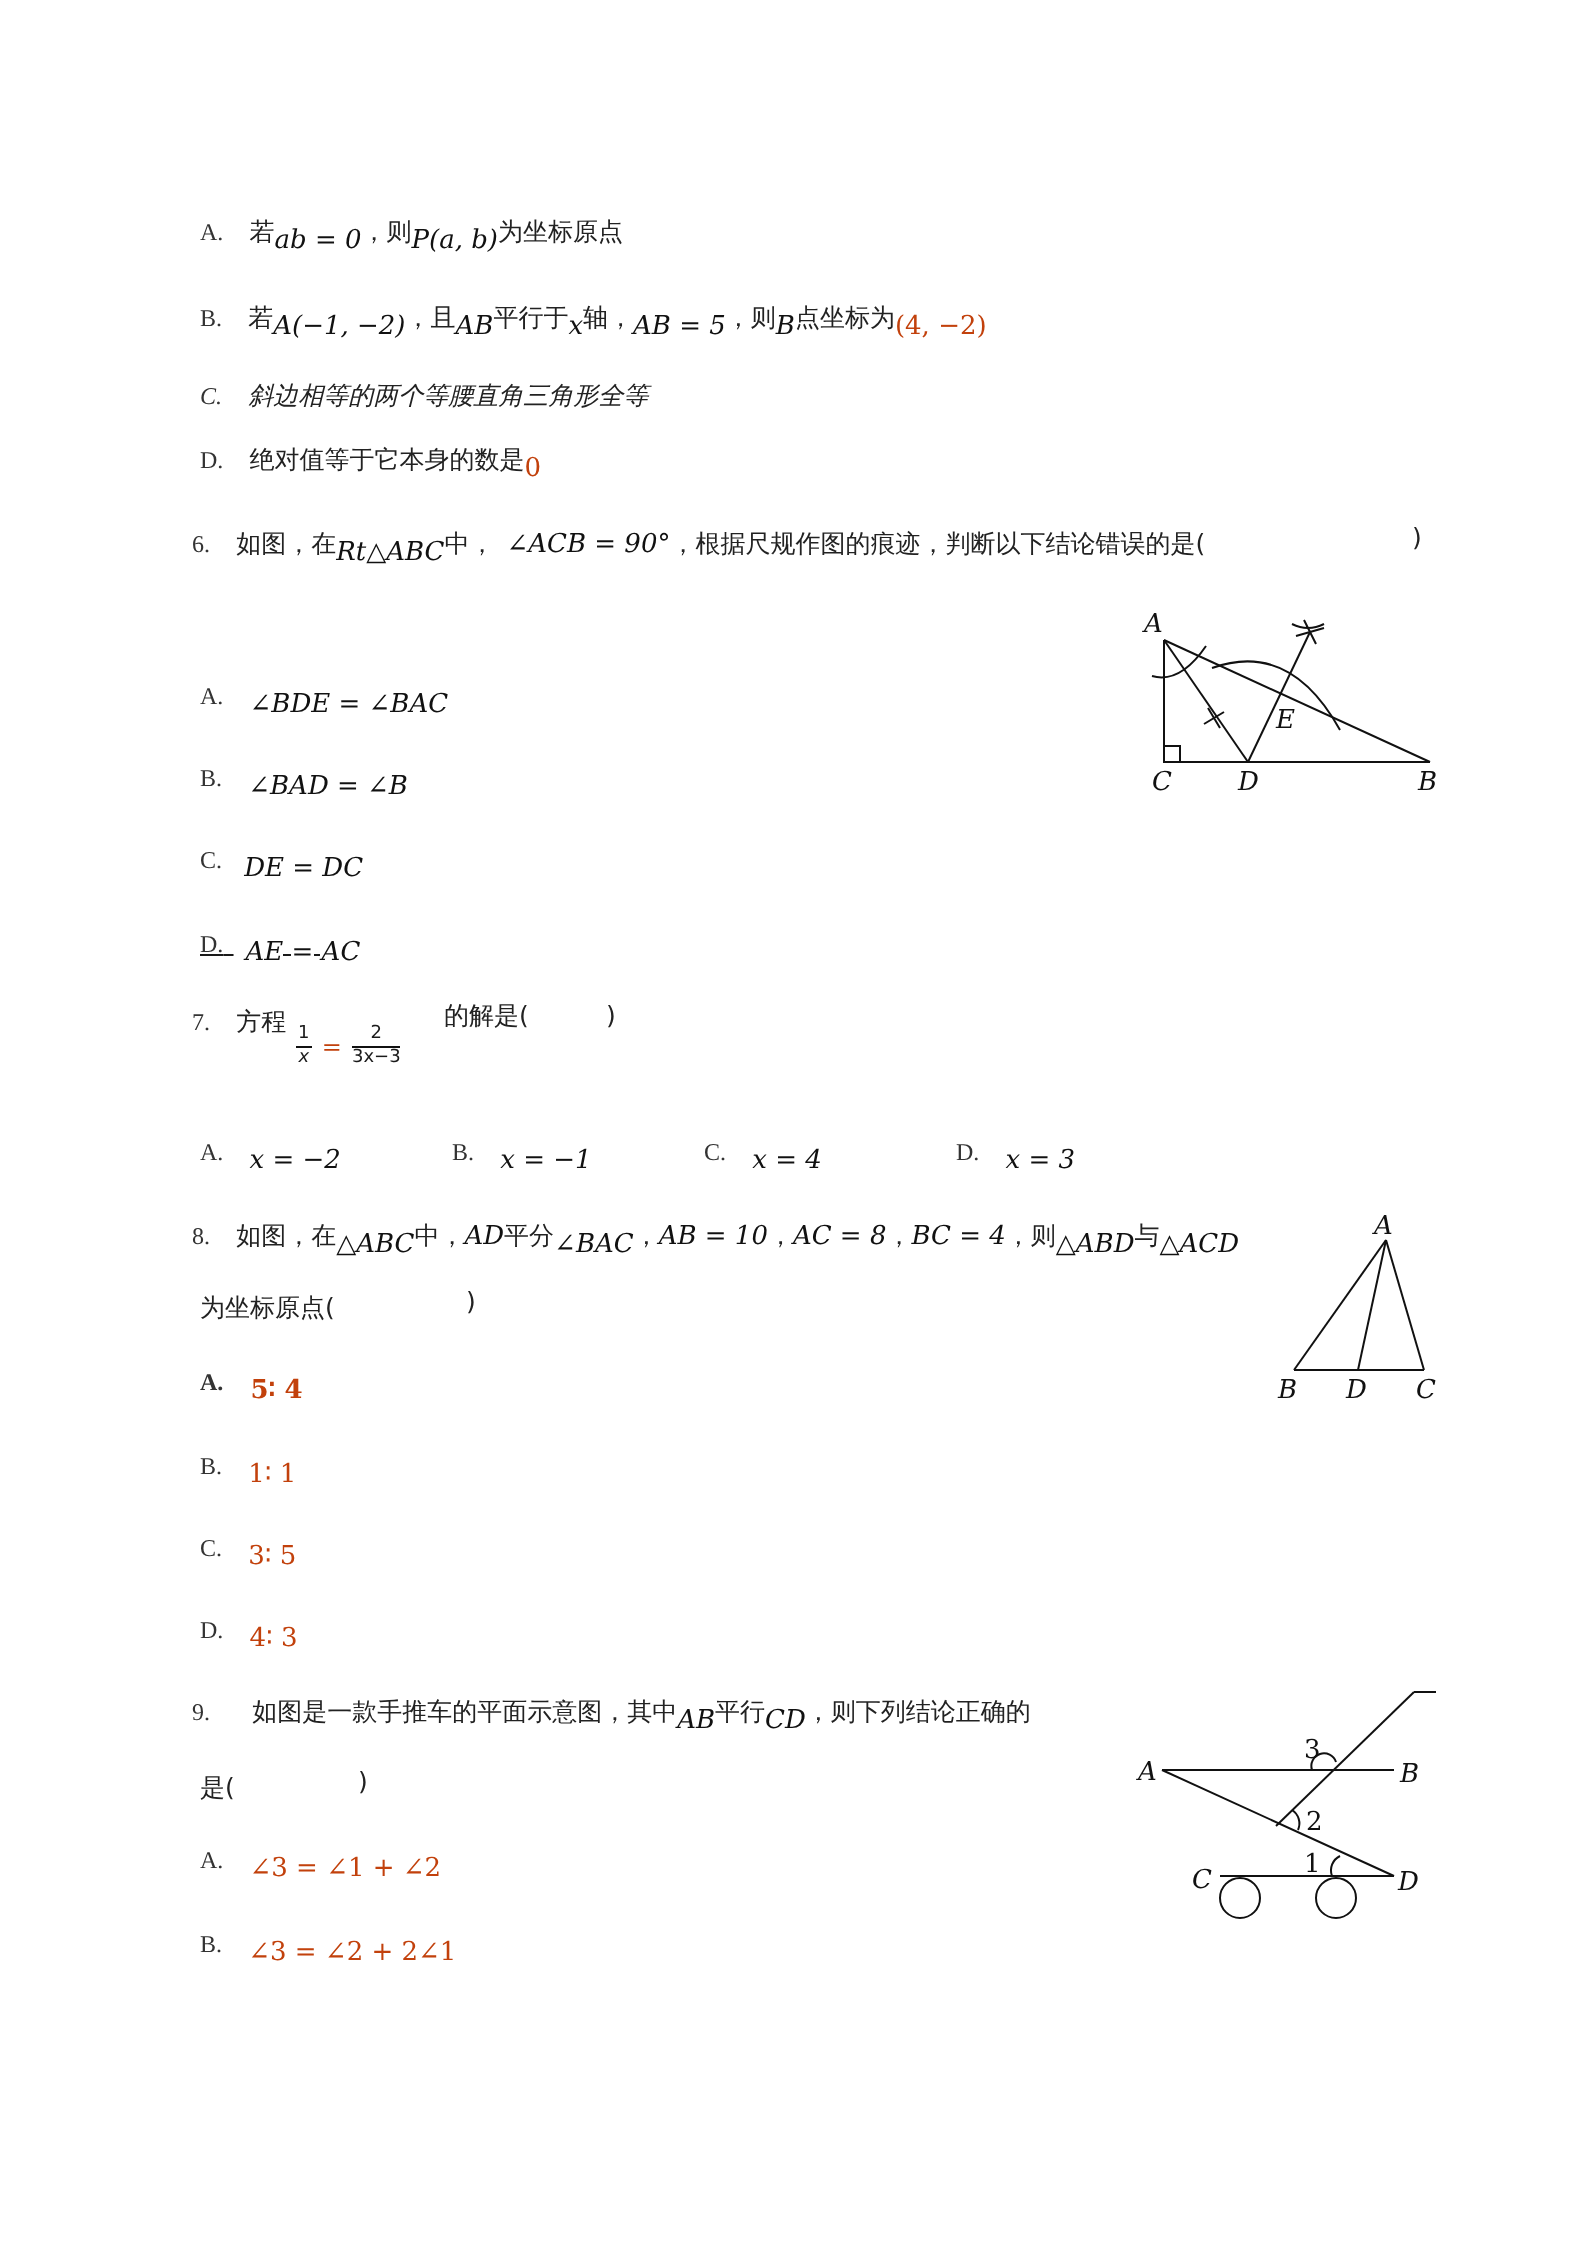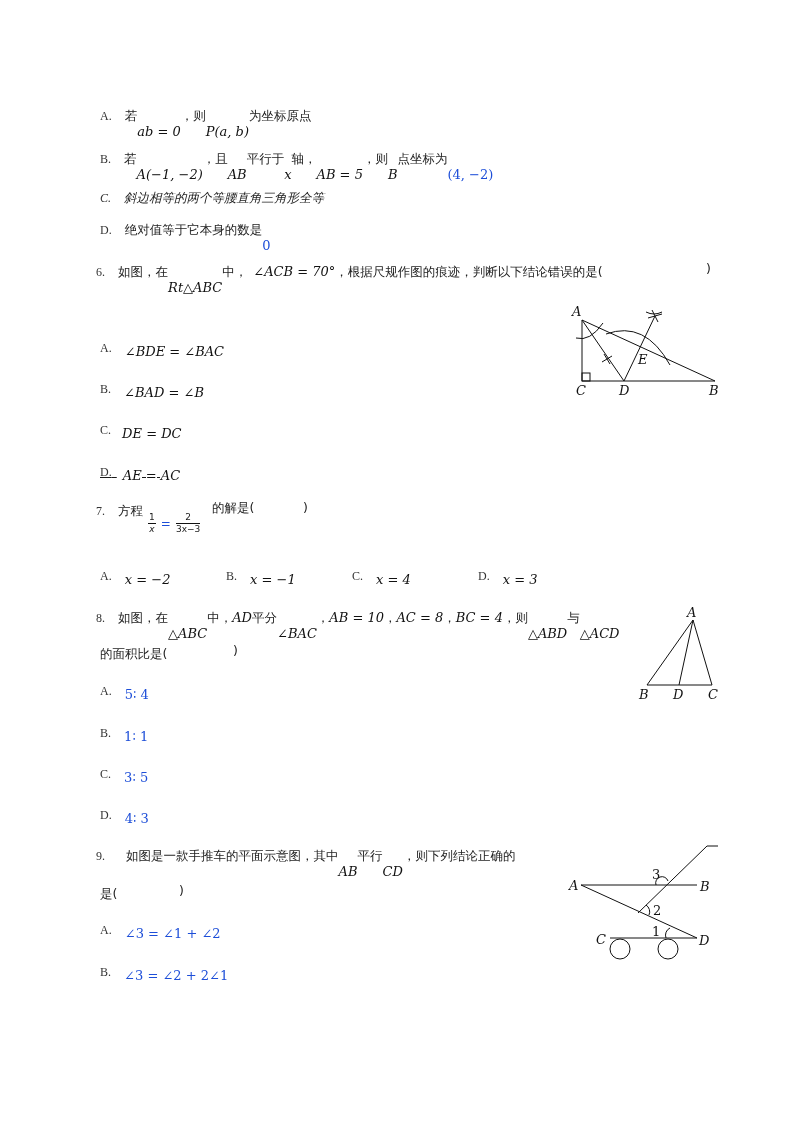--- a/index.html
+++ b/index.html
@@ -2,22 +2,22 @@
 <html><head>
 <meta charset="utf-8">
 <style>
   html, body { margin: 0; padding: 0; background: #ffffff; }
   body { width: 793px; height: 1122px; position: relative; overflow: hidden;
          font-family: "DejaVu Serif", "Liberation Serif", serif; color: #1a1a1a; }
   .abs { position: absolute; white-space: nowrap; }
   .lbl { font-family: "Liberation Serif", serif; font-size: 12px; color: #333; }
   .cn  { font-family: "DejaVu Sans", sans-serif; font-size: 12.5px; color: #222; }
   .m   { font-family: "DejaVu Serif", serif; font-style: italic; font-size: 13px; color: #111; }
-  .mn  { font-family: "DejaVu Serif", serif; font-size: 13px; color: #1d4ed8; }
-  .sub { position: relative; top: 16px; }
+  .mn  { font-family: "DejaVu Serif", serif; font-size: 13px; color: #c2410c; }
+  .sub { position: relative; top: 4px; }
   .frac { display: inline-block; text-align: center; vertical-align: middle; font-size: 9px; font-family: "DejaVu Sans", sans-serif; }
   .frac span { display: block; line-height: 11px; }
   .frac .num { border-bottom: 1px solid #111; padding: 0 1px; }
   svg text { font-family: "DejaVu Serif", serif; font-style: italic; font-size: 13px; fill: #111; }
 </style>
 </head>
 <body>
 
 <div class="abs" style="left:100px; top:105px;">
   <span class="lbl">A.</span>
@@ -34,21 +34,21 @@
   <span class="cn" style="margin-left:8px">斜边相等的两个等腰直角三角形全等</span>
 </div>
 
 <div class="abs" style="left:100px; top:219px;">
   <span class="lbl">D.</span>
   <span class="cn" style="margin-left:8px">绝对值等于它本身的数是</span><span class="mn sub">0</span>
 </div>
 
 <div class="abs" style="left:96px; top:261px; width:620px;">
   <span class="lbl">6.</span>
-  <span class="cn" style="margin-left:8px">如图，在</span><span class="m sub">Rt△ABC</span><span class="cn">中，</span><span class="m" style="margin-left:6px">∠ACB = 70°</span><span class="cn">，根据尺规作图的痕迹，判断以下结论错误的是(</span>
+  <span class="cn" style="margin-left:8px">如图，在</span><span class="m sub">Rt△ABC</span><span class="cn">中，</span><span class="m" style="margin-left:6px">∠ACB = 90°</span><span class="cn">，根据尺规作图的痕迹，判断以下结论错误的是(</span>
   <span class="cn" style="position:absolute; left:610px;">)</span>
 </div>
 
 <div class="abs" style="left:100px; top:337px;text-align:right;">
   <span class="lbl">A.</span>
   <span class="m" style="margin-left:8px; position:relative; top:4px">∠BDE = ∠BAC</span>
 </div>
 <div class="abs" style="left:100px; top:378px;">
   <span class="lbl">B.</span>
   <span class="m" style="margin-left:8px; position:relative; top:4px">∠BAD = ∠B</span>
@@ -83,21 +83,21 @@
 </svg>
 
 <div class="abs" style="left:96px; top:500px; width:240px;">
   <span class="lbl">7.</span>
   <span class="cn" style="margin-left:8px">方程</span>
   <span style="position:absolute; left:52px; top:12px;">
     <span class="frac"><span class="num">1</span><span style="font-style:italic">x</span></span>
     <span class="mn" style="font-size:12px">=</span>
     <span class="frac"><span class="num">2</span><span>3x−3</span></span>
   </span>
-  <span class="cn" style="position:absolute; left:105px;padding-left:11px;">的解是(</span>
+  <span class="cn" style="position:absolute; left:115px;padding-left:11px;">的解是(</span>
   <span class="cn" style="position:absolute; left:207px;">)</span>
 </div>
 
 <div class="abs" style="left:100px; top:565px;">
   <span class="lbl">A.</span>
   <span class="m" style="margin-left:8px; position:relative; top:4px">x = −2</span>
 </div>
 <div class="abs" style="left:226px; top:565px;">
   <span class="lbl">B.</span>
   <span class="m" style="margin-left:8px; position:relative; top:4px">x = −1</span>
@@ -109,25 +109,25 @@
 <div class="abs" style="left:478px; top:565px;">
   <span class="lbl">D.</span>
   <span class="m" style="margin-left:8px; position:relative; top:4px">x = 3</span>
 </div>
 
 <div class="abs" style="left:96px; top:607px;">
   <span class="lbl">8.</span>
   <span class="cn" style="margin-left:8px">如图，在</span><span class="m sub">△ABC</span><span class="cn">中，</span><span class="m">AD</span><span class="cn">平分</span><span class="m sub">∠BAC</span><span class="cn">，</span><span class="m">AB = 10</span><span class="cn">，</span><span class="m">AC = 8</span><span class="cn">，</span><span class="m">BC = 4</span><span class="cn">，则</span><span class="m sub">△ABD</span><span class="cn">与</span><span class="m sub">△ACD</span>
 </div>
 <div class="abs" style="left:100px; top:643px; width:150px;">
-  <span class="cn">的面积比是(</span>
+  <span class="cn">为坐标原点(</span>
   <span class="cn" style="position:absolute; left:133px;">)</span>
 </div>
 
-<div class="abs" style="left:100px; top:680px;">
+<div class="abs" style="left:100px; top:680px;font-weight:bold;">
   <span class="lbl">A.</span>
   <span class="mn" style="margin-left:8px; position:relative; top:4px">5∶ 4</span>
 </div>
 <div class="abs" style="left:100px; top:722px;">
   <span class="lbl">B.</span>
   <span class="mn" style="margin-left:8px; position:relative; top:4px">1∶ 1</span>
 </div>
 <div class="abs" style="left:100px; top:763px;">
   <span class="lbl">C.</span>
   <span class="mn" style="margin-left:8px; position:relative; top:4px">3∶ 5</span>

